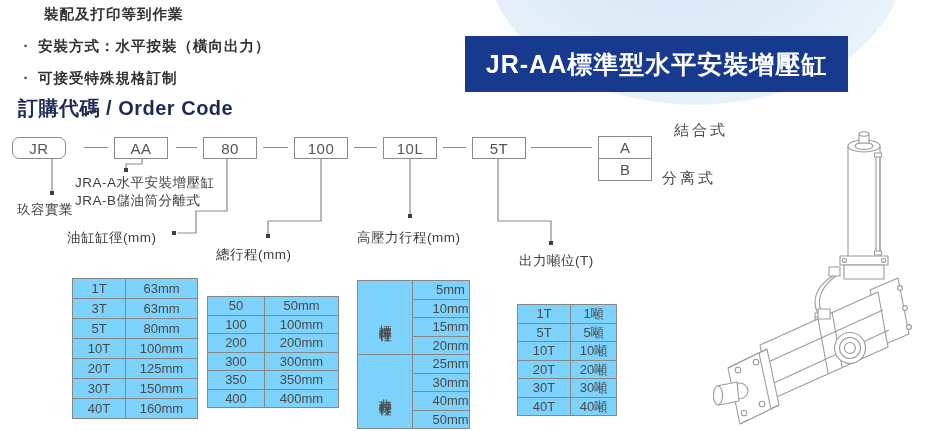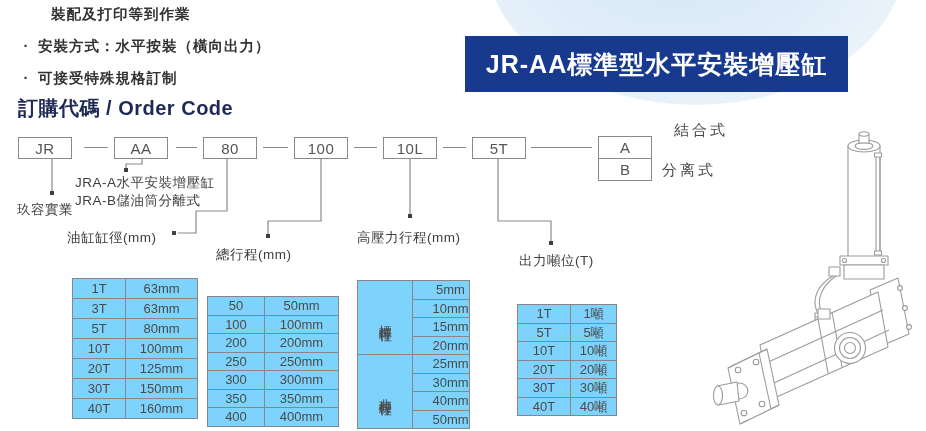--- a/index.html
+++ b/index.html
@@ -71,59 +71,59 @@
   #tbl-ton td:first-child{width:53px;} #tbl-ton td:last-child{width:46px;}
   svg{position:absolute;z-index:1;}
   #connector-svg{left:0;top:0;pointer-events:none;z-index:1;}
   #cylinder-svg{left:690px;top:120px;}
 </style>
 </head>
 <body>
 
 <div class="abs arc"></div>
 
-<div class="abs intro-line" style="left:33px;top:5px;">
+<div class="abs intro-line" style="left:26px;top:5px;">
   <span class="marker"></span>
   <span>裝配及打印等到作業</span>
 </div>
 <div class="abs intro-line" style="left:20px;top:37px;">
   <span class="marker">·</span>
   <span>安裝方式：水平按裝（橫向出力）</span>
 </div>
 <div class="abs intro-line" style="left:20px;top:69px;">
   <span class="marker">·</span>
   <span>可接受特殊規格訂制</span>
 </div>
 
 <div class="abs banner">
   <span>JR-AA標準型水平安裝增壓缸</span>
 </div>
 
 <div class="abs section-title">訂購代碼 / Order Code</div>
 
 <div id="code-row">
-    <div class="code-box" style="left: 18px;">JR</div>
+    <div class="code-box" style="left: 12px; border-radius: 7px;">JR</div>
     <div class="code-box" style="left: 114px;">AA</div>
     <div class="code-box" style="left: 203px;">80</div>
     <div class="code-box" style="left: 294px;">100</div>
     <div class="code-box" style="left: 383px;">10L</div>
     <div class="code-box" style="left: 472px;">5T</div>
   </div>
 
 <div class="dash" style="left:84px;width:24px;"></div>
 <div class="dash" style="left:176px;width:21px;"></div>
 <div class="dash" style="left:263px;width:25px;"></div>
 <div class="dash" style="left:354px;width:23px;"></div>
 <div class="dash" style="left:443px;width:23px;"></div>
 <div class="dash" style="left:531px;width:61px;"></div>
 
 <div class="variant-box" style="top:136px;">A</div>
 <div class="variant-box" style="top:158px;">B</div>
 <div class="variant-label" style="top:121px;margin-left:12px;">結合式</div>
-<div class="variant-label" style="top:161px;text-align:center;">分离式</div>
+<div class="variant-label" style="top:169px;text-align:center;">分离式</div>
 
 <div class="note" style="left:17px;top:201px;">玖容實業</div>
 <div class="note" style="left:75px;top:174px;">JRA-A水平安裝增壓缸</div>
 <div class="note" style="left:75px;top:192px;">JRA-B儲油筒分離式</div>
 
 <div class="tbl-title" style="left:67px;top:229px;">油缸缸徑(mm)</div>
 <div class="tbl-title" style="left:216px;top:246px;">總行程(mm)</div>
 <div class="tbl-title" style="left:357px;top:229px;">高壓力行程(mm)</div>
 <div class="tbl-title" style="left:519px;top:252px;">出力噸位(T)</div>
 
@@ -165,24 +165,20 @@
         <td>50</td>
         <td>50mm</td>
       </tr>
       <tr>
         <td>100</td>
         <td>100mm</td>
       </tr>
       <tr>
         <td>200</td>
         <td>200mm</td>
-      </tr>
-      <tr>
-        <td>250</td>
-        <td>250mm</td>
       </tr>
       <tr>
         <td>300</td>
         <td>300mm</td>
       </tr>
       <tr>
         <td>350</td>
         <td>350mm</td>
       </tr>
       <tr>

